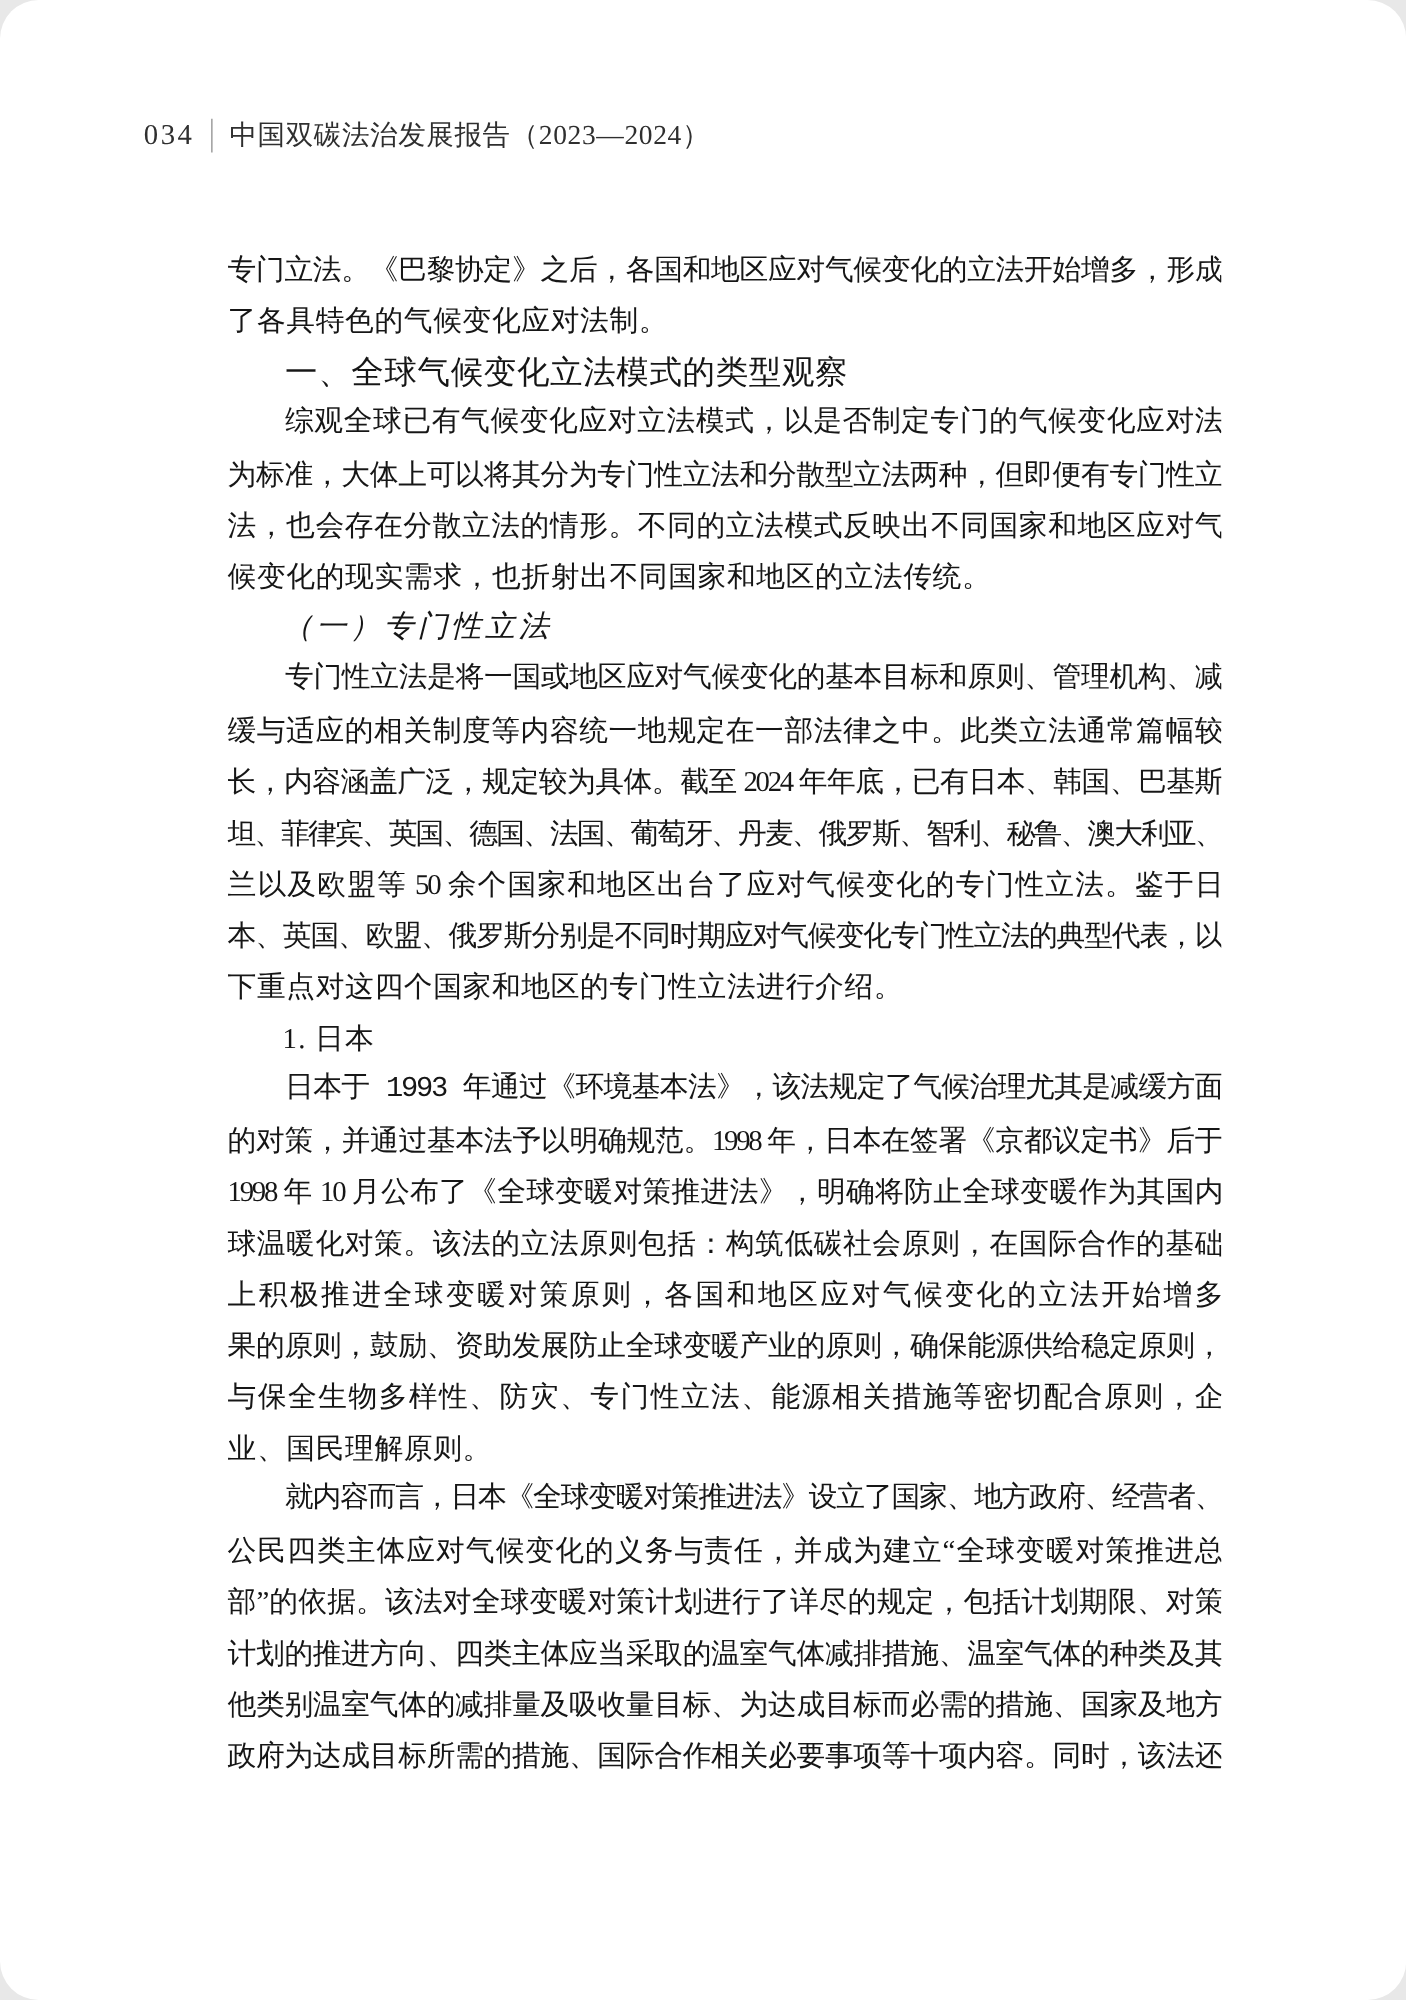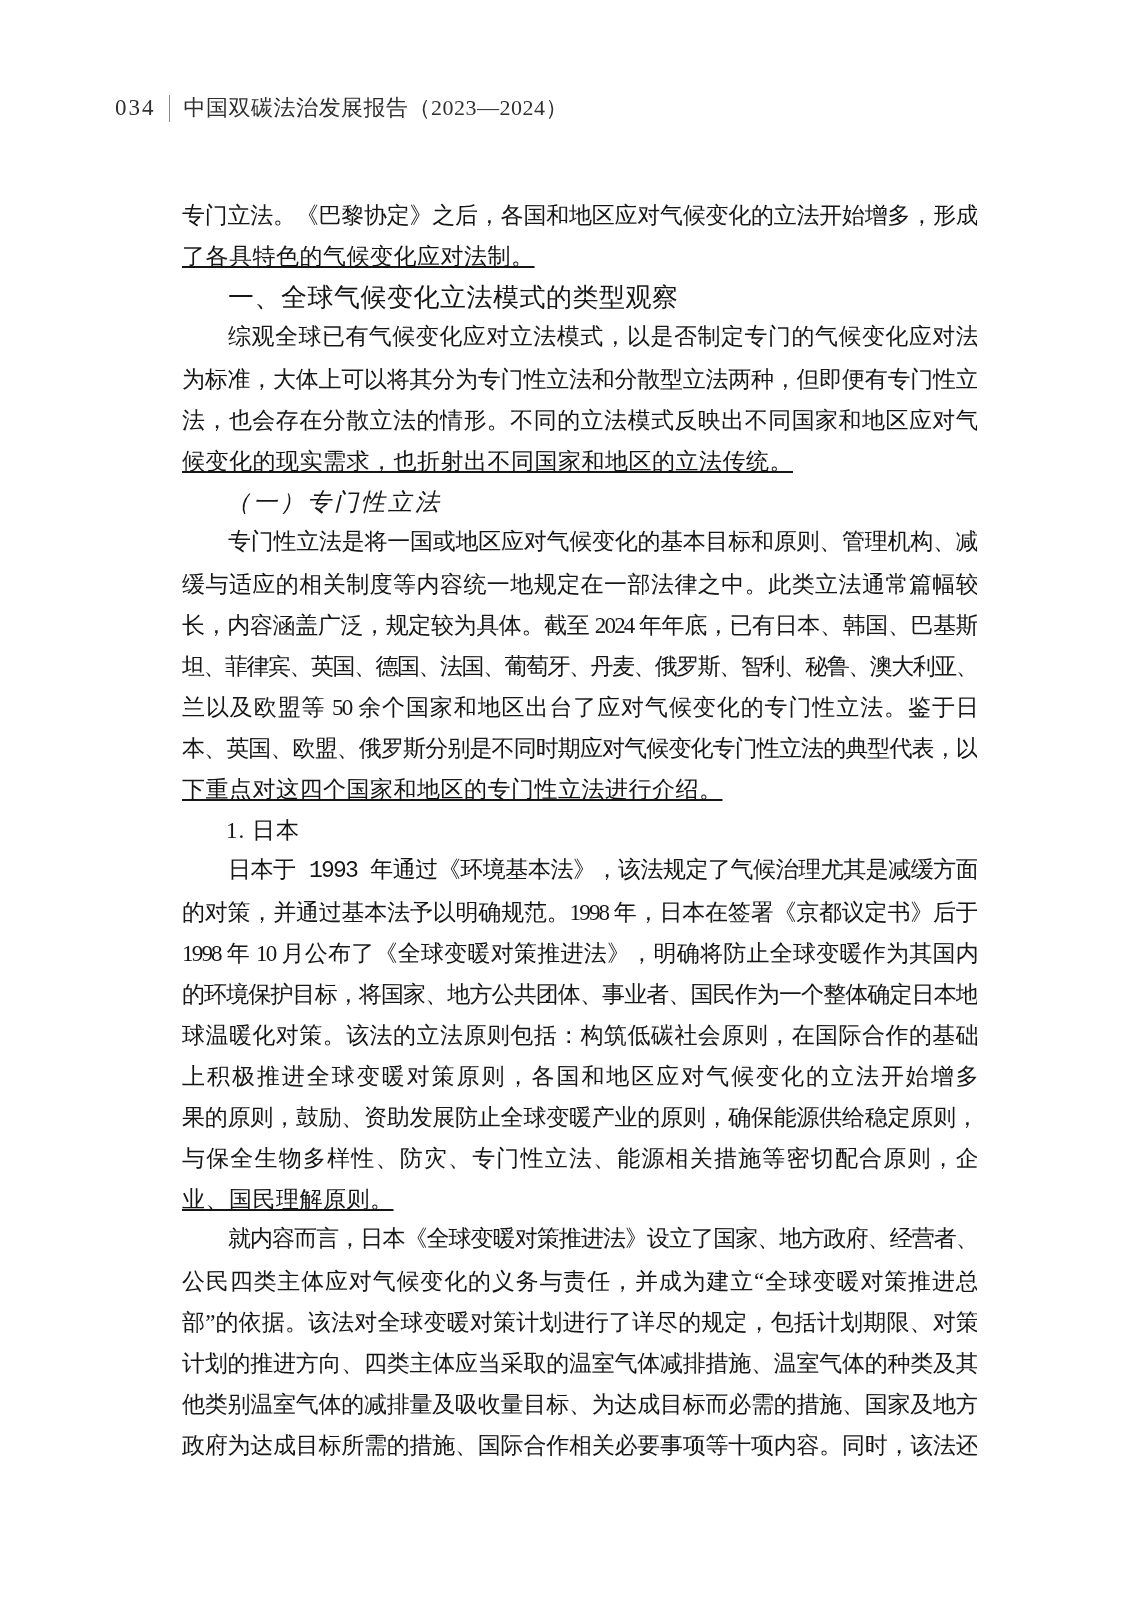--- a/index.html
+++ b/index.html
@@ -7,20 +7,21 @@
     padding: 0;
     background: #e8e8e8;
   }
   .page {
     position: relative;
     width: 1125px;
     height: 1600px;
     background: #ffffff;
     overflow: hidden;
     font-family: "Liberation Serif", serif;
+    border-radius: 31px;
   }
   
   .running-header {
     position: absolute;
     left: 115px;
     top: 92px;
     height: 32px;
     display: flex;
     align-items: center;
     color: #2f2f2f;
@@ -60,21 +61,20 @@
     margin-left: 34px;
   }
   .line.para-start {
     text-indent: 46px;
     font-family: Liberation Mono, monospace;
   }
   .line.para-end {
     text-align: left;
     text-align-last: left;
     letter-spacing: 0.5px;
-    text-decoration: underline;
   }
   .line.heading-2 {
     font-family: "Liberation Sans", sans-serif;
     font-weight: 400;
     font-size: 26px;
     letter-spacing: 0.5px;
     text-align: left;
     text-align-last: left;
     text-indent: 46px;
   }
@@ -117,21 +117,20 @@
       <div class="line body">缓与适应的相关制度等内容统一地规定在一部法律之中。此类立法通常篇幅较</div>
       <div class="line body">长，内容涵盖广泛，规定较为具体。截至 2024 年年底，已有日本、韩国、巴基斯</div>
       <div class="line body">坦、菲律宾、英国、德国、法国、葡萄牙、丹麦、俄罗斯、智利、秘鲁、澳大利亚、新西</div>
       <div class="line body">兰以及欧盟等 50 余个国家和地区出台了应对气候变化的专门性立法。鉴于日</div>
       <div class="line body">本、英国、欧盟、俄罗斯分别是不同时期应对气候变化专门性立法的典型代表，以</div>
       <div class="line para-end">下重点对这四个国家和地区的专门性立法进行介绍。</div>
       <div class="line heading-4">1. 日本</div>
       <div class="line para-start">日本于 1993 年通过《环境基本法》，该法规定了气候治理尤其是减缓方面</div>
       <div class="line body">的对策，并通过基本法予以明确规范。1998 年，日本在签署《京都议定书》后于</div>
       <div class="line body">1998 年 10 月公布了《全球变暖对策推进法》，明确将防止全球变暖作为其国内</div>
-      <div class="line body">的环境保护目标，将国家、地方公共团体、事业者、国民作为一个整体确定日本地</div>
       <div class="line body">球温暖化对策。该法的立法原则包括：构筑低碳社会原则，在国际合作的基础</div>
       <div class="line body">上积极推进全球变暖对策原则，各国和地区应对气候变化的立法开始增多</div>
       <div class="line body">果的原则，鼓励、资助发展防止全球变暖产业的原则，确保能源供给稳定原则，</div>
       <div class="line body">与保全生物多样性、防灾、专门性立法、能源相关措施等密切配合原则，企</div>
       <div class="line para-end">业、国民理解原则。</div>
       <div class="line para-start">就内容而言，日本《全球变暖对策推进法》设立了国家、地方政府、经营者、</div>
       <div class="line body">公民四类主体应对气候变化的义务与责任，并成为建立“全球变暖对策推进总</div>
       <div class="line body">部”的依据。该法对全球变暖对策计划进行了详尽的规定，包括计划期限、对策</div>
       <div class="line body">计划的推进方向、四类主体应当采取的温室气体减排措施、温室气体的种类及其</div>
       <div class="line body">他类别温室气体的减排量及吸收量目标、为达成目标而必需的措施、国家及地方</div>

